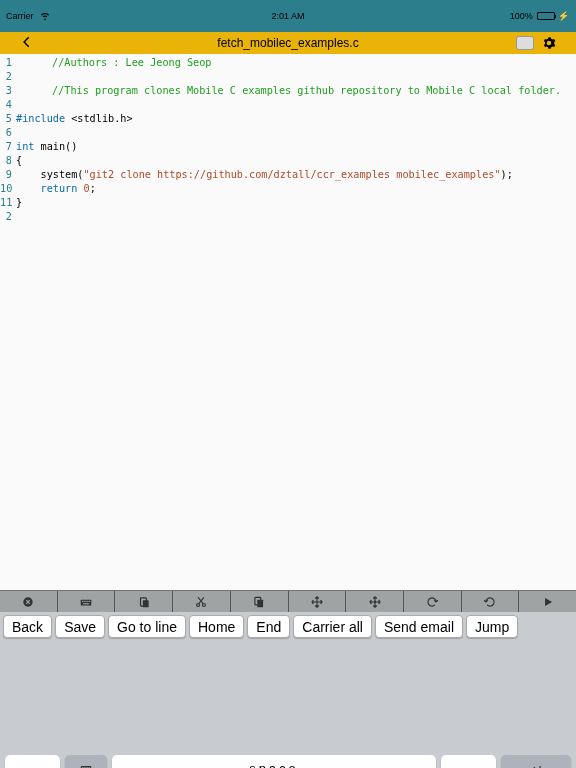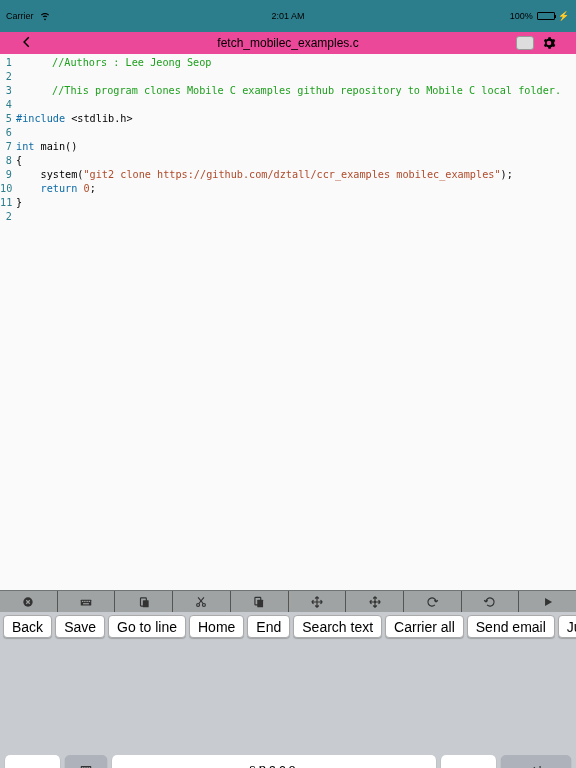--- a/index.html
+++ b/index.html
@@ -4,21 +4,21 @@
 <style>
   * { margin: 0; padding: 0; box-sizing: border-box; }
   html, body { width: 576px; height: 768px; overflow: hidden; font-family: -apple-system, Helvetica, Arial, sans-serif; background: #f5f5f5; }
   .statusbar { height: 14px; background: #2c7e8c; color: #000; font-size: 9px; display: flex; align-items: center; justify-content: space-between; padding: 16px 6px; }
   .statusbar .left, .statusbar .right { display: flex; align-items: center; gap: 4px; }
   .statusbar .center { position: absolute; left: 50%; transform: translateX(-50%); }
   .wifi-icon { display: inline-block; }
   .battery { width: 18px; height: 8px; border: 1px solid #000; border-radius: 1px; position: relative; display: inline-block; }
   .battery::after { content: ''; position: absolute; right: -2px; top: 2px; width: 1px; height: 3px; background: #000; }
   .battery .fill { background: #4cd964; width: 90%; height: 100%; }
-  .titlebar { height: 22px; background: #ec4899; display: flex; align-items: center; justify-content: space-between; padding: 0 20px; position: relative; }
+  .titlebar { height: 22px; background: #eab308; display: flex; align-items: center; justify-content: space-between; padding: 0 20px; position: relative; }
   .titlebar .title { position: absolute; left: 50%; transform: translateX(-50%); font-size: 12px; color: #000; }
   .titlebar .left, .titlebar .right { display: flex; align-items: center; gap: 8px; }
   .back-btn { font-size: 14px; font-weight: bold; cursor: pointer; }
   .icon-btn { cursor: pointer; display: inline-flex; align-items: center; justify-content: center; }
   .save-ind { width: 18px; height: 14px; background: #ddd; border: 1px solid #999; border-radius: 3px; }
   .editor { height: 536px; background: #fafafa; font-family: "Menlo", "Consolas", monospace; font-size: 10.2px; line-height: 14px; overflow: hidden; display: flex; }
   .gutter { width: 14px; text-align: right; color: #2c7e8c; padding-right: 2px; padding-top: 2px; user-select: none; }
   .gutter div { height: 14px; }
   .code { flex: 1; padding-top: 2px; padding-left: 2px; white-space: pre; }
   .code .line { height: 14px; }
@@ -161,21 +161,20 @@
       </svg>
     </div>
 </div>
 
 <div class="textbar" id="textbar">
     <button>Back</button>
     <button>Save</button>
     <button>Go to line</button>
     <button>Home</button>
     <button>End</button>
-    <button>Search text</button>
     <button>Carrier all</button>
     <button>Send email</button>
     <button>Jump</button>
   </div>
 
 <div class="kbspacer"></div>
 
 <div class="kbrow">
   <div class="key" style="flex:0 0 55px">,</div>
   <div class="key dark" style="flex:0 0 42px">

